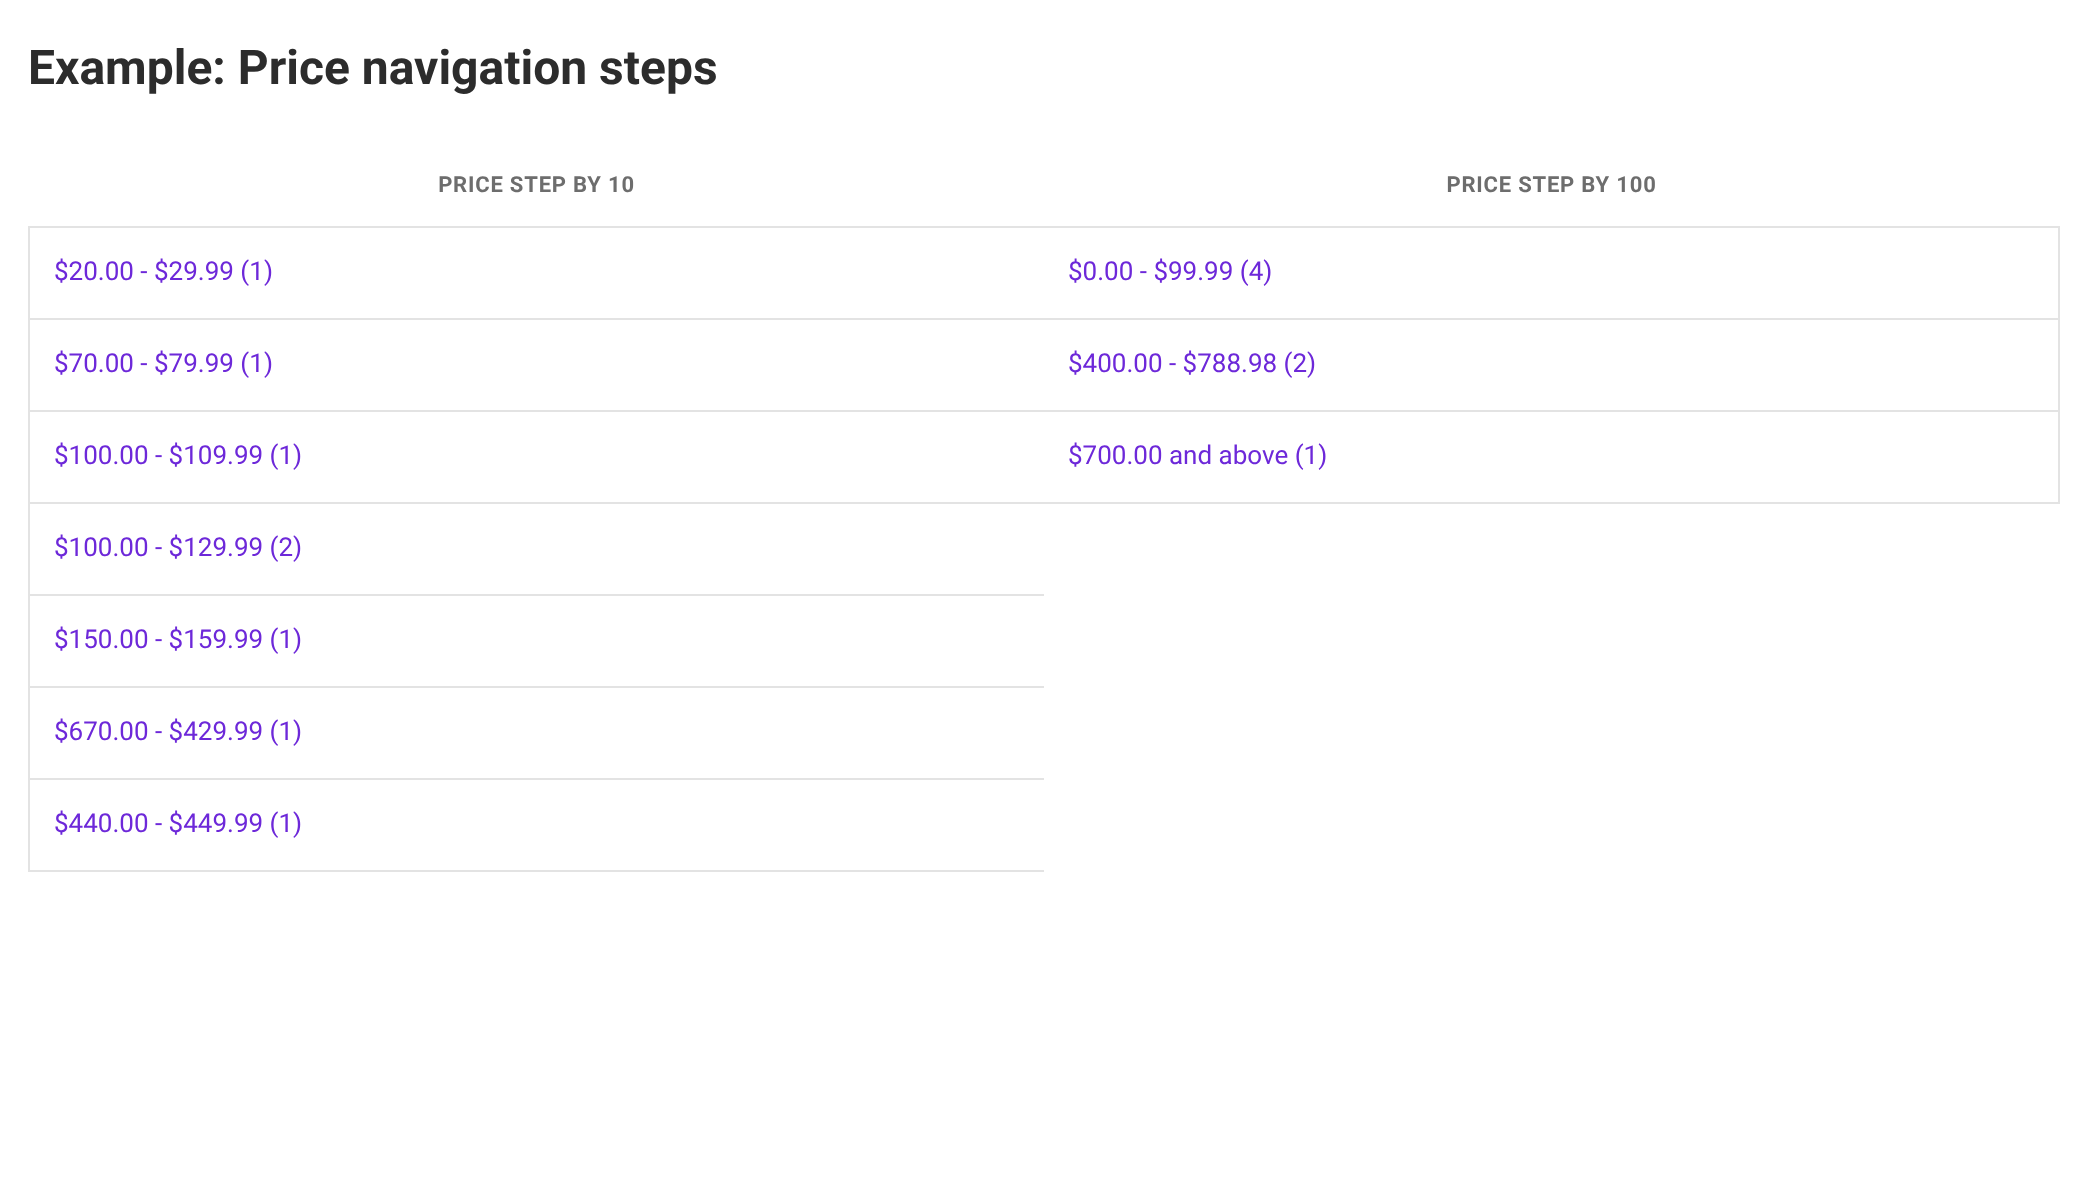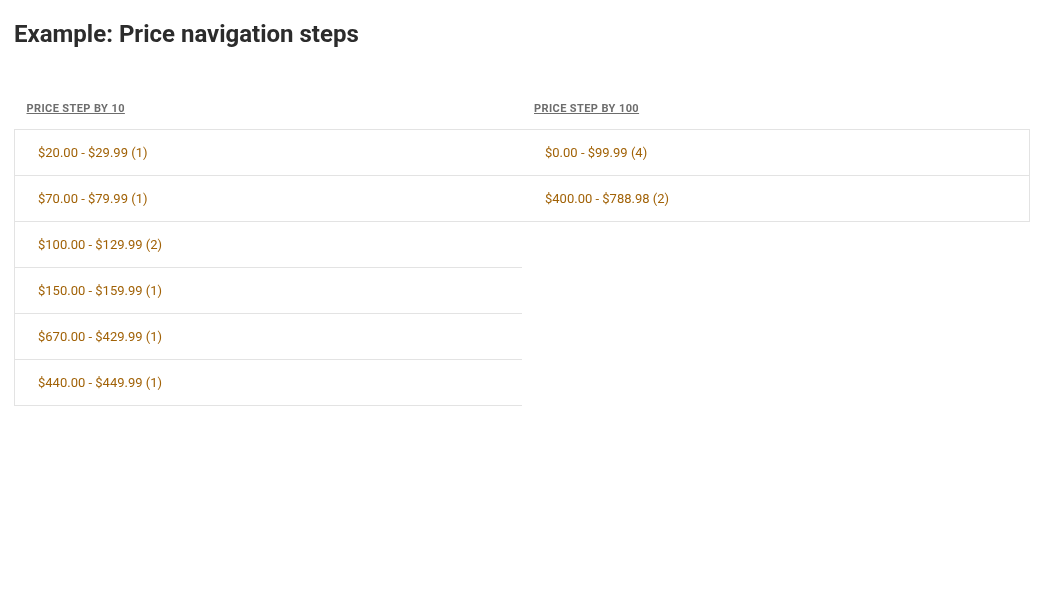--- a/index.html
+++ b/index.html
@@ -11,41 +11,40 @@
       font-family: -apple-system, BlinkMacSystemFont, "Segoe UI", Roboto, Helvetica, Arial, sans-serif;
       background: #fff;
       color: #333;
       padding: 20px 14px;
       width: 1044px;
     }
     h1.page-title {
       font-size: 24px;
       font-weight: 700;
       color: #2c2c2c;
-      margin-bottom: 40px;
+      margin-bottom: 24px;
     }
     table.price-table {
       width: 100%;
       border-collapse: collapse;
       table-layout: fixed;
     }
     table.price-table th {
-      text-align: left;
+      text-align: center;
       font-size: 11px;
       font-weight: 700;
       letter-spacing: 0.4px;
       color: #6d6d6d;
       text-transform: uppercase;
       padding: 14px 12px 14px 12px;
-      text-decoration: underline;
     }
     table.price-table td {
       font-size: 13px;
-      color: #a16207;
-      padding: 15px 23px;
+      color: #6d28d9;
+      padding: 15px 12px;
       border: 1px solid #e3e3e3;
       vertical-align: middle;
     }
     table.price-table td.empty {
       border: none;
       background: #fff;
     }
     table.price-table td:first-child {
       border-right: none;
     }
@@ -76,20 +75,24 @@
   <tbody>
     <tr>
       <td>$20.00 - $29.99 (1)</td>
       <td>$0.00 - $99.99 (4)</td>
     </tr>
     <tr>
       <td>$70.00 - $79.99 (1)</td>
       <td>$400.00 - $788.98 (2)</td>
     </tr>
     <tr>
+      <td>$100.00 - $109.99 (1)</td>
+      <td>$700.00 and above (1)</td>
+    </tr>
+    <tr>
       <td>$100.00 - $129.99 (2)</td>
       <td class="empty"></td>
     </tr>
     <tr>
       <td>$150.00 - $159.99 (1)</td>
       <td class="empty"></td>
     </tr>
     <tr>
       <td>$670.00 - $429.99 (1)</td>
       <td class="empty"></td>

